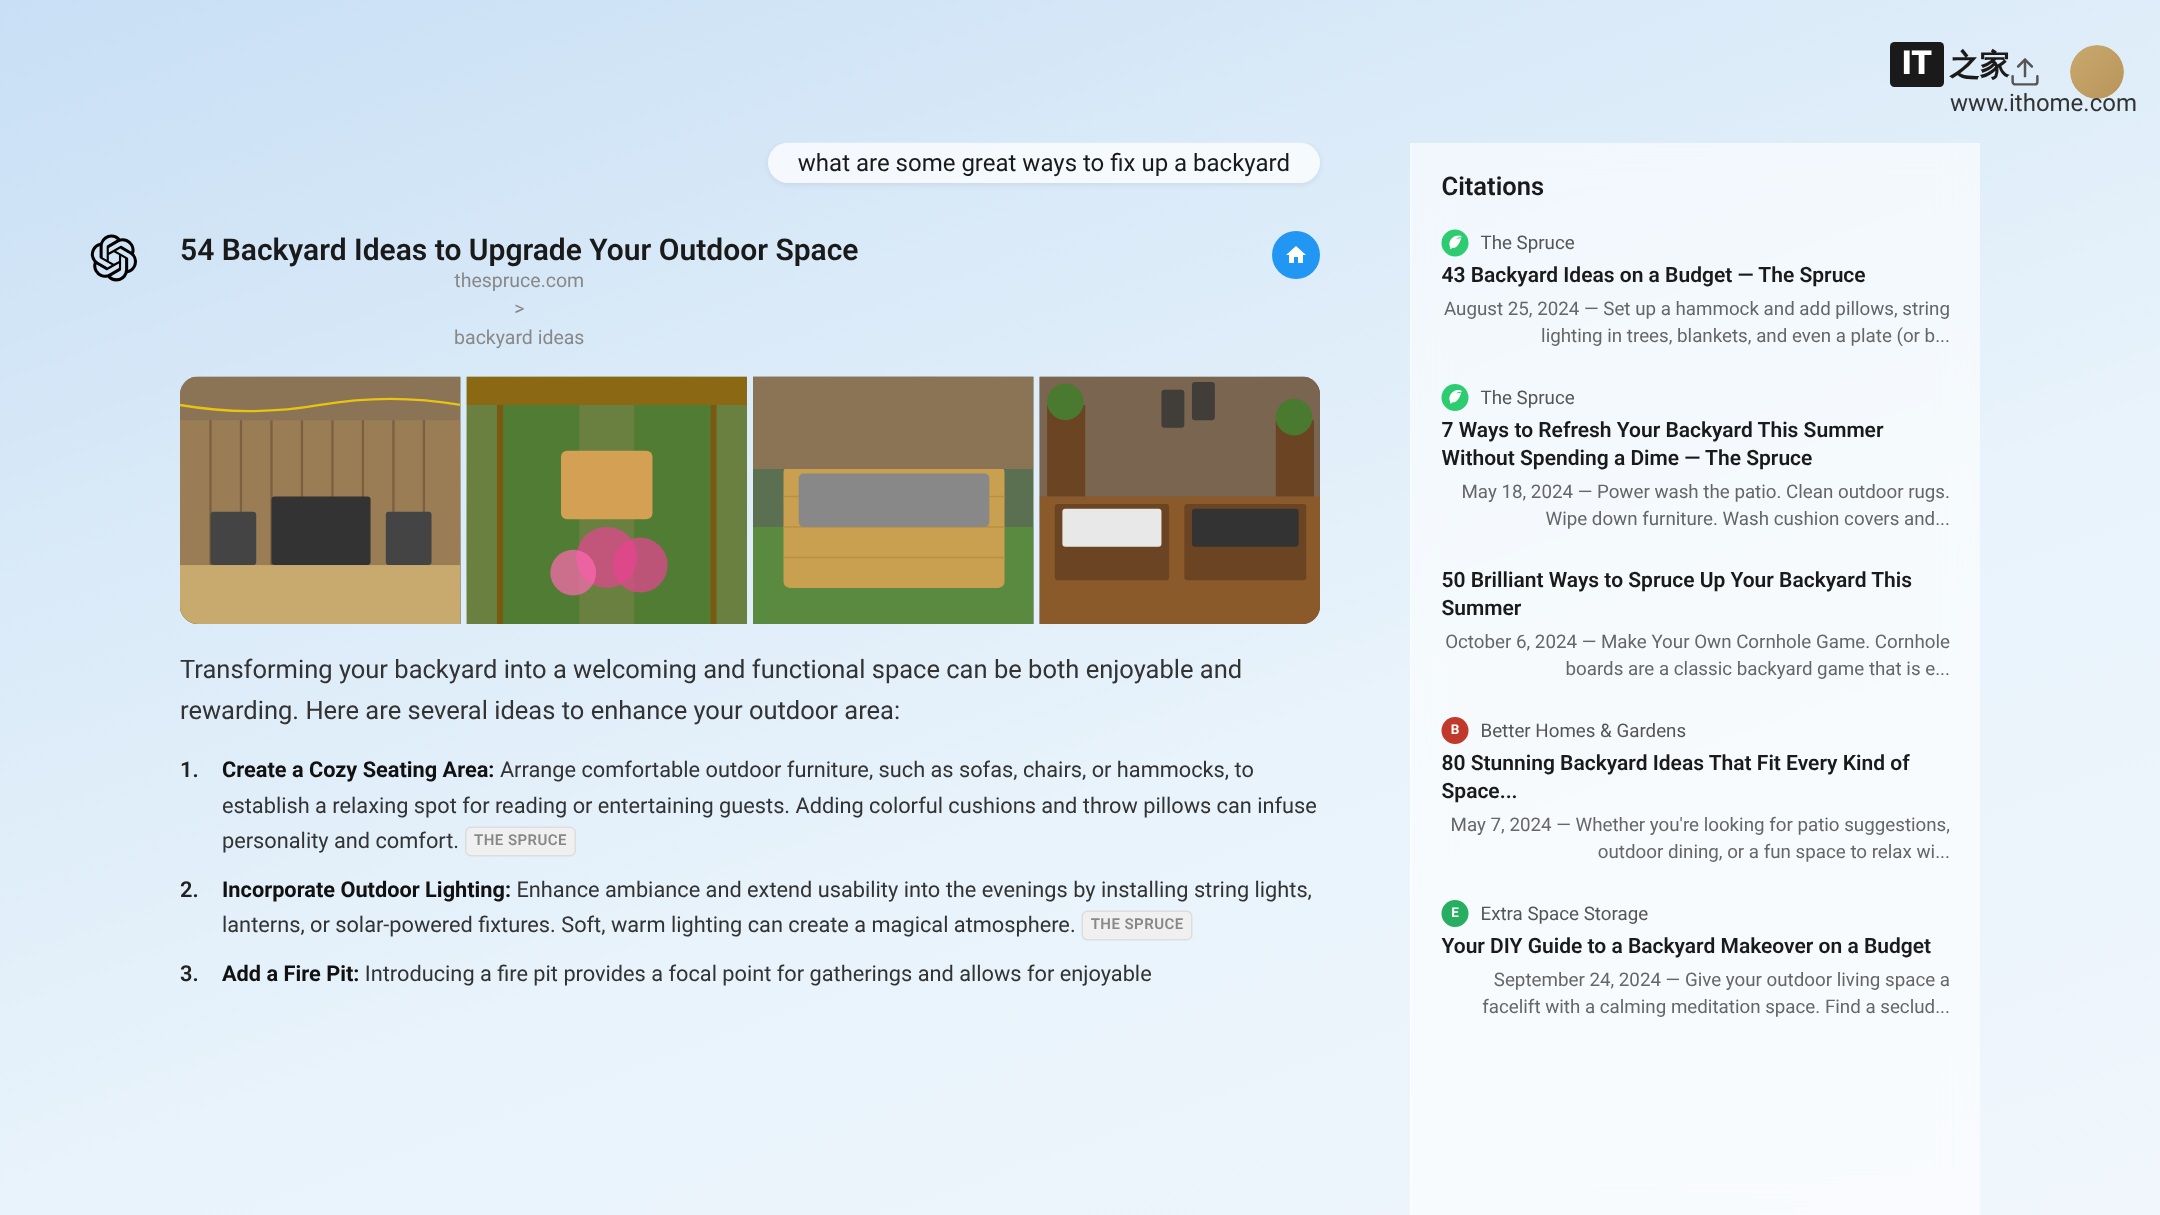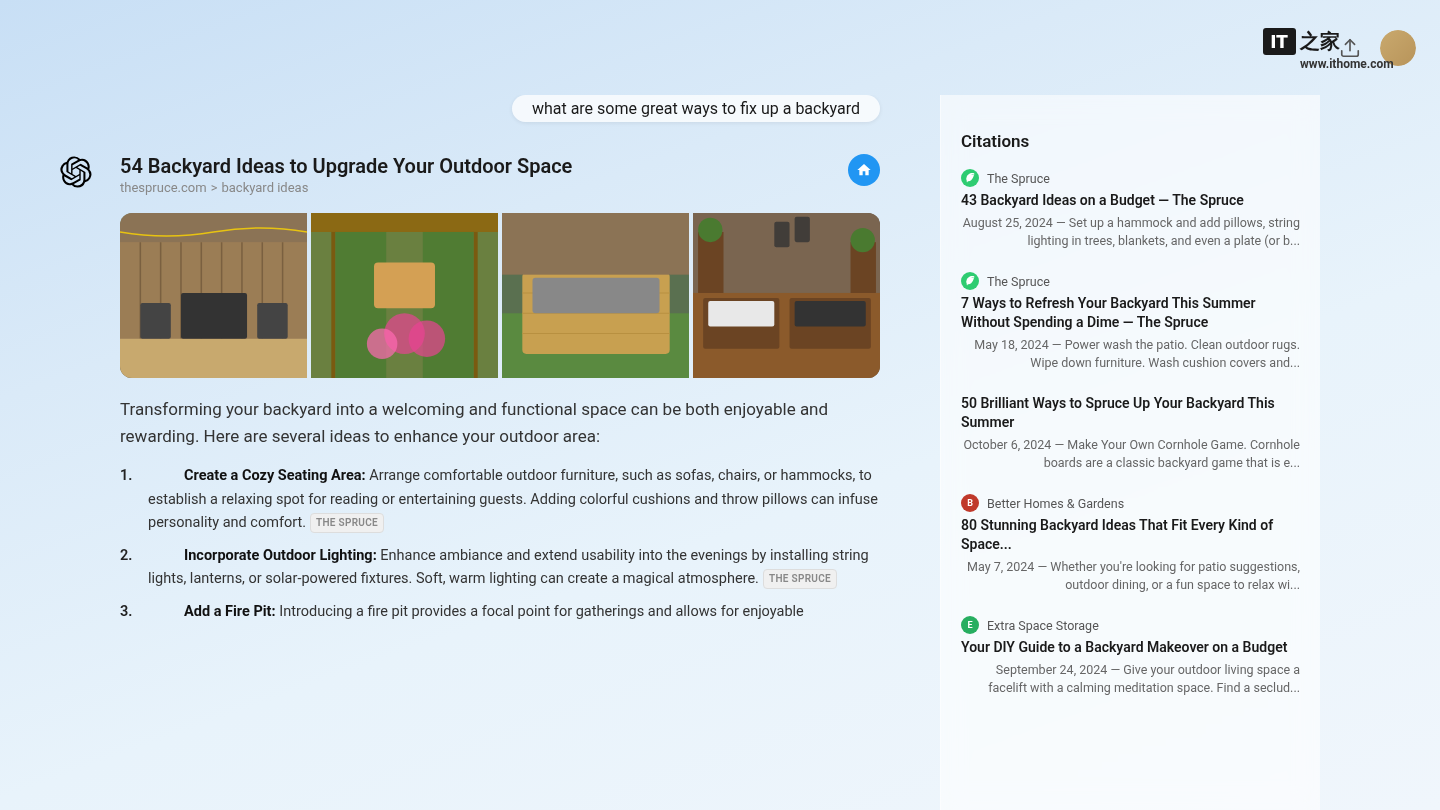--- a/index.html
+++ b/index.html
@@ -115,20 +115,21 @@
       margin-bottom: 2px;
     }
 
     .article-source {
       font-size: 13px;
       color: #1a6fba;
       display: flex;
       align-items: center;
       gap: 4px;
       margin-bottom: 14px;
+      flex-direction: column;
     }
 
     .article-source span {
       color: #888;
     }
 
     .home-icon-btn {
       width: 32px;
       height: 32px;
       background: #2196f3;
@@ -189,21 +190,20 @@
     .list-num {
       font-weight: 600;
       color: #222;
       flex-shrink: 0;
       min-width: 24px;
     }
 
     .list-text strong {
       font-weight: 700;
       color: #111;
-      margin-left: 36px;
     }
 
     .source-tag {
       display: inline-block;
       background: #f0f0f0;
       border: 1px solid #ddd;
       border-radius: 4px;
       font-size: 10px;
       color: #888;
       padding: 1px 5px;
@@ -214,21 +214,21 @@
     }
 
     
     .citations-panel {
       width: 380px;
       flex-shrink: 0;
       background: rgba(255,255,255,0.6);
       backdrop-filter: blur(12px);
       border-left: 1px solid rgba(255,255,255,0.5);
       overflow-y: auto;
-      padding: 36px 20px 20px 20px;
+      padding: 20px 20px 20px 20px;
     }
 
     .citations-title {
       font-size: 17px;
       font-weight: 600;
       color: #1a1a1a;
       margin-bottom: 18px;
     }
 
     .citation-item {
@@ -287,43 +287,42 @@
       right: 100px;
       display: flex;
       align-items: center;
       gap: 4px;
       z-index: 999;
     }
 
     .wm-box {
       background: #1a1a1a;
       color: white;
-      font-size: 19px;
+      font-size: 22px;
       font-weight: 900;
       padding: 4px 8px;
       border-radius: 3px;
       line-height: 1;
       text-align: right;
     }
 
     .wm-text {
       font-size: 20px;
       color: #1a1a1a;
       font-weight: 700;
     }
 
     .wm-url {
-      font-size: 12px;
+      font-size: 16px;
       color: #333;
       position: absolute;
       top: 100%;
       left: 0;
       white-space: nowrap;
       margin-top: 2px;
-      font-weight: bold;
     }
 
     
     ::-webkit-scrollbar { width: 6px; }
     ::-webkit-scrollbar-track { background: transparent; }
     ::-webkit-scrollbar-thumb { background: rgba(0,0,0,0.15); border-radius: 3px; }
   </style>
 </head>
 <body>
 

